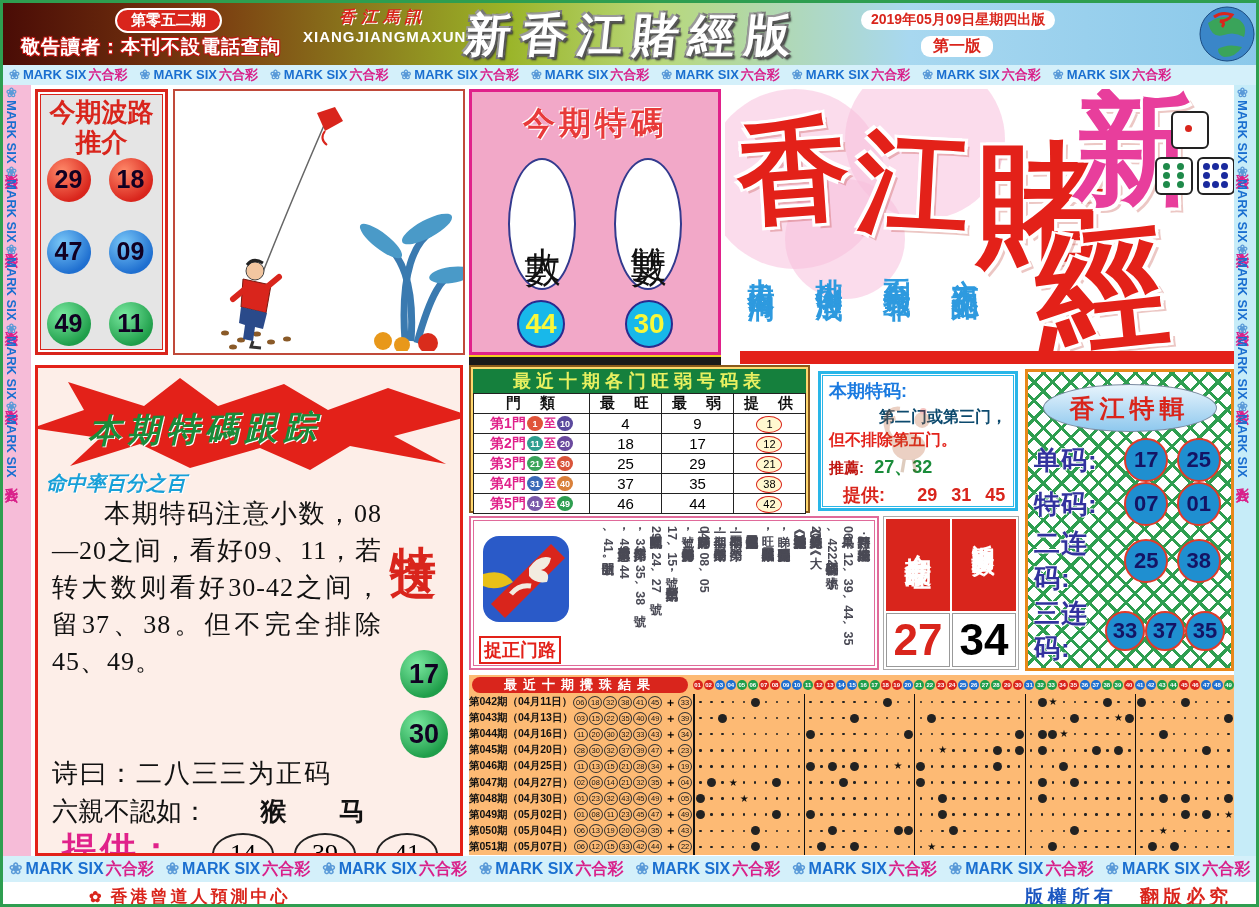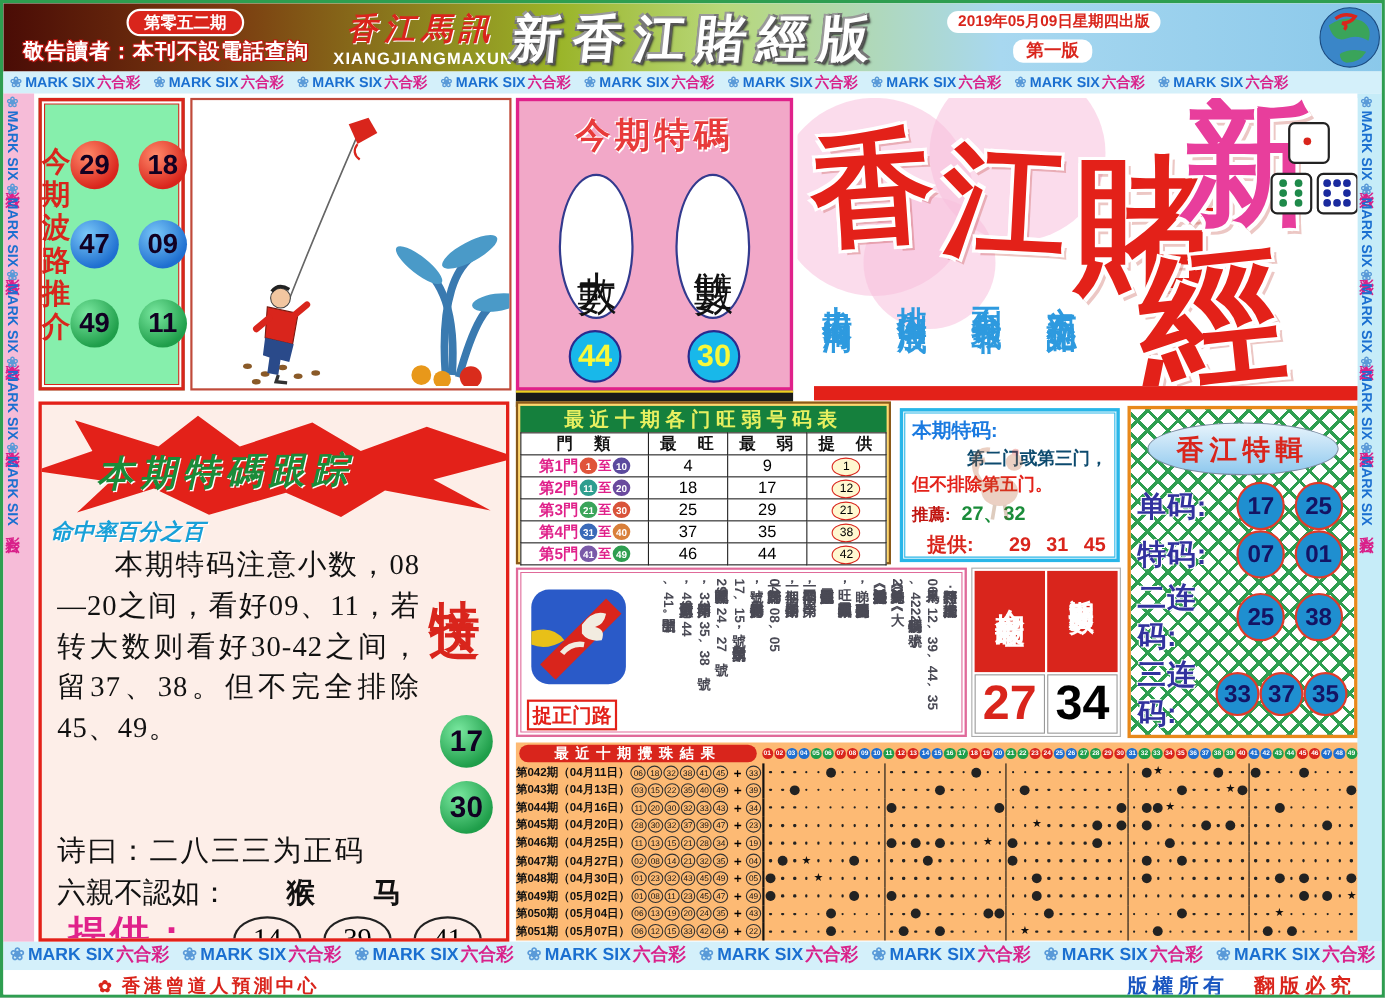--- a/index.html
+++ b/index.html
@@ -7,21 +7,21 @@
         box-sizing:border-box;overflow:hidden;font-family:"Liberation Sans",sans-serif;}
   .abs{position:absolute;}
   
   .header{left:0;top:0;width:1259px;height:62px;
     background:linear-gradient(90deg,#4a0c06 0%,#7a3a10 16%,#9ab428 40%,#b8d87a 52%,#a8d8f0 72%,#8ac8ea 100%);}
   .issue-badge{left:112px;top:5px;padding:1px 14px;background:#d9251c;border:2px solid #fff;
     border-radius:13px;color:#fff;font-weight:bold;font-size:15px;}
   .notice{left:18px;top:31px;color:#fff;font-weight:bold;font-size:19px;letter-spacing:1px;
     text-shadow:1px 1px 0 #c01510,-1px -1px 0 #c01510,1px -1px 0 #c01510,-1px 1px 0 #c01510;}
   .masthead{left:300px;top:4px;width:160px;text-align:center;}
-  .masthead-cn{color:#d9251c;font-weight:bold;font-size:28px;font-style:italic;letter-spacing:6px;
+  .masthead-cn{color:#d9251c;font-weight:bold;font-size:16px;font-style:italic;letter-spacing:6px;
     text-shadow:1px 1px 0 #fff;}
   .masthead-en{color:#fff;font-weight:bold;font-size:15px;letter-spacing:1px;}
   .paper-title{left:462px;top:2px;font-size:46px;font-weight:bold;color:#fff;letter-spacing:10px;
     transform:skewX(-6deg);
     text-shadow:2px 2px 0 #555,-2px -2px 0 #999,2px -2px 0 #777,-2px 2px 0 #777,3px 3px 2px #333;}
   .date-pill{left:858px;top:7px;background:#fff;border-radius:10px;padding:1px 10px;
     color:#d9251c;font-weight:bold;font-size:14px;}
   .edition-pill{left:918px;top:33px;background:#fff;border-radius:9px;padding:0 12px;
     color:#d9251c;font-weight:bold;font-size:16px;}
   .globe{right:6px;top:2px;}
@@ -30,22 +30,22 @@
   .strip-top{left:0;top:62px;width:1259px;height:20px;font-size:13px;line-height:20px;}
   .strip-bottom{left:0;top:853px;width:1259px;height:26px;font-size:16px;line-height:26px;}
   .v-strip{writing-mode:vertical-rl;text-align:left;font-size:13px;line-height:28px;overflow:hidden;}
   .sidebar-left{left:0;top:82px;width:28px;height:771px;background:#f6bcd8;}
   .sidebar-right{left:1231px;top:82px;width:28px;height:771px;background:#c6ecf8;}
   .logo-seg{display:inline-block;margin:0 6px;font-weight:bold;}
   .lg-flower{color:#5a9ad8;margin-right:3px;}
   .lg-en{color:#1a6fd0;margin-right:2px;}
   .lg-cn{color:#d9218a;}
   
-  .wave-box{left:32px;top:86px;width:133px;height:266px;background:#86efac;border:3px solid #d9251c;
-    box-shadow:inset 0 0 0 2px #fff,inset 0 0 0 3px #d9251c;display:flex;flex-direction:row;
+  .wave-box{left:32px;top:86px;width:133px;height:266px;background:#e5e5e5;border:3px solid #d9251c;
+    box-shadow:inset 0 0 0 2px #fff,inset 0 0 0 3px #d9251c;display:flex;flex-direction:column;
     align-items:center;box-sizing:border-box;padding:6px 0;}
   .wave-title{color:#d9251c;font-weight:bold;font-size:26px;line-height:1.15;text-align:center;}
   .wave-balls{flex:1;display:grid;grid-template-columns:48px 48px;gap:28px 14px;align-content:space-evenly;}
   .ball{width:44px;height:44px;border-radius:50%;display:flex;align-items:center;justify-content:center;
     font-size:25px;font-weight:bold;color:#102;}
   .ball-red{background:radial-gradient(circle at 35% 30%,#ff8a6a,#d9251c 72%);}
   .ball-blue{background:radial-gradient(circle at 35% 30%,#7ac8f8,#1f6fd0 72%);}
   .ball-green{background:radial-gradient(circle at 35% 30%,#7ae8a0,#1f9e4a 72%);}
   
   .illus-box{left:170px;top:86px;width:292px;height:266px;background:#fff;border:2px solid #c04a3a;box-sizing:border-box;}

